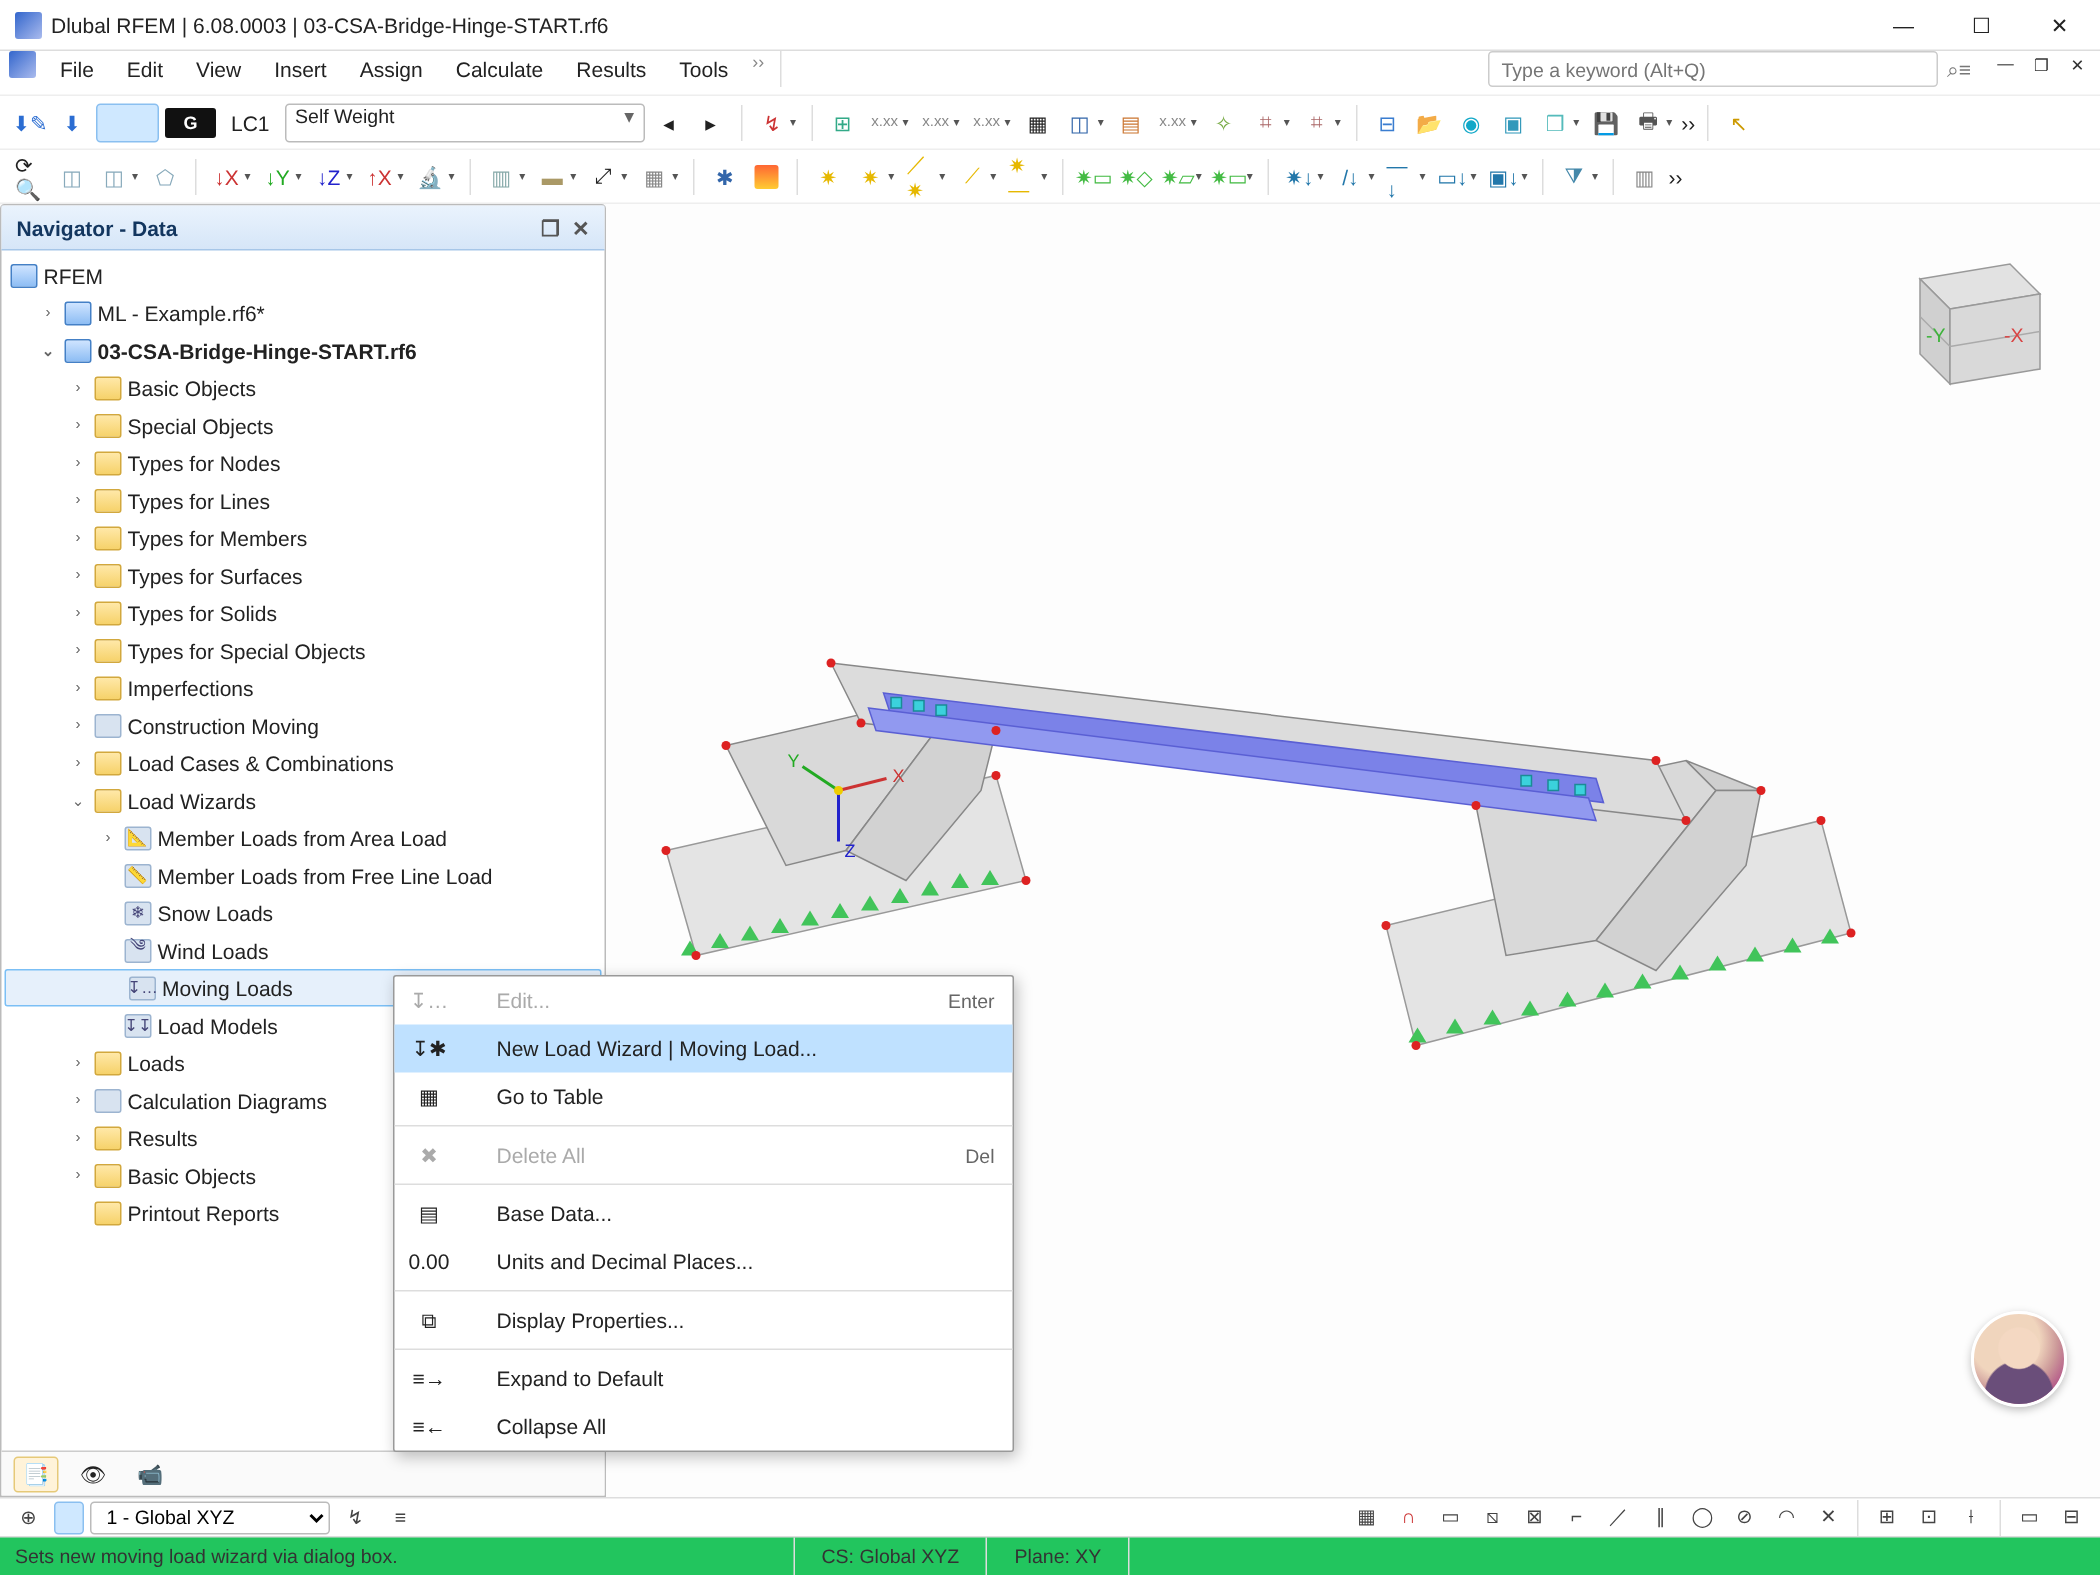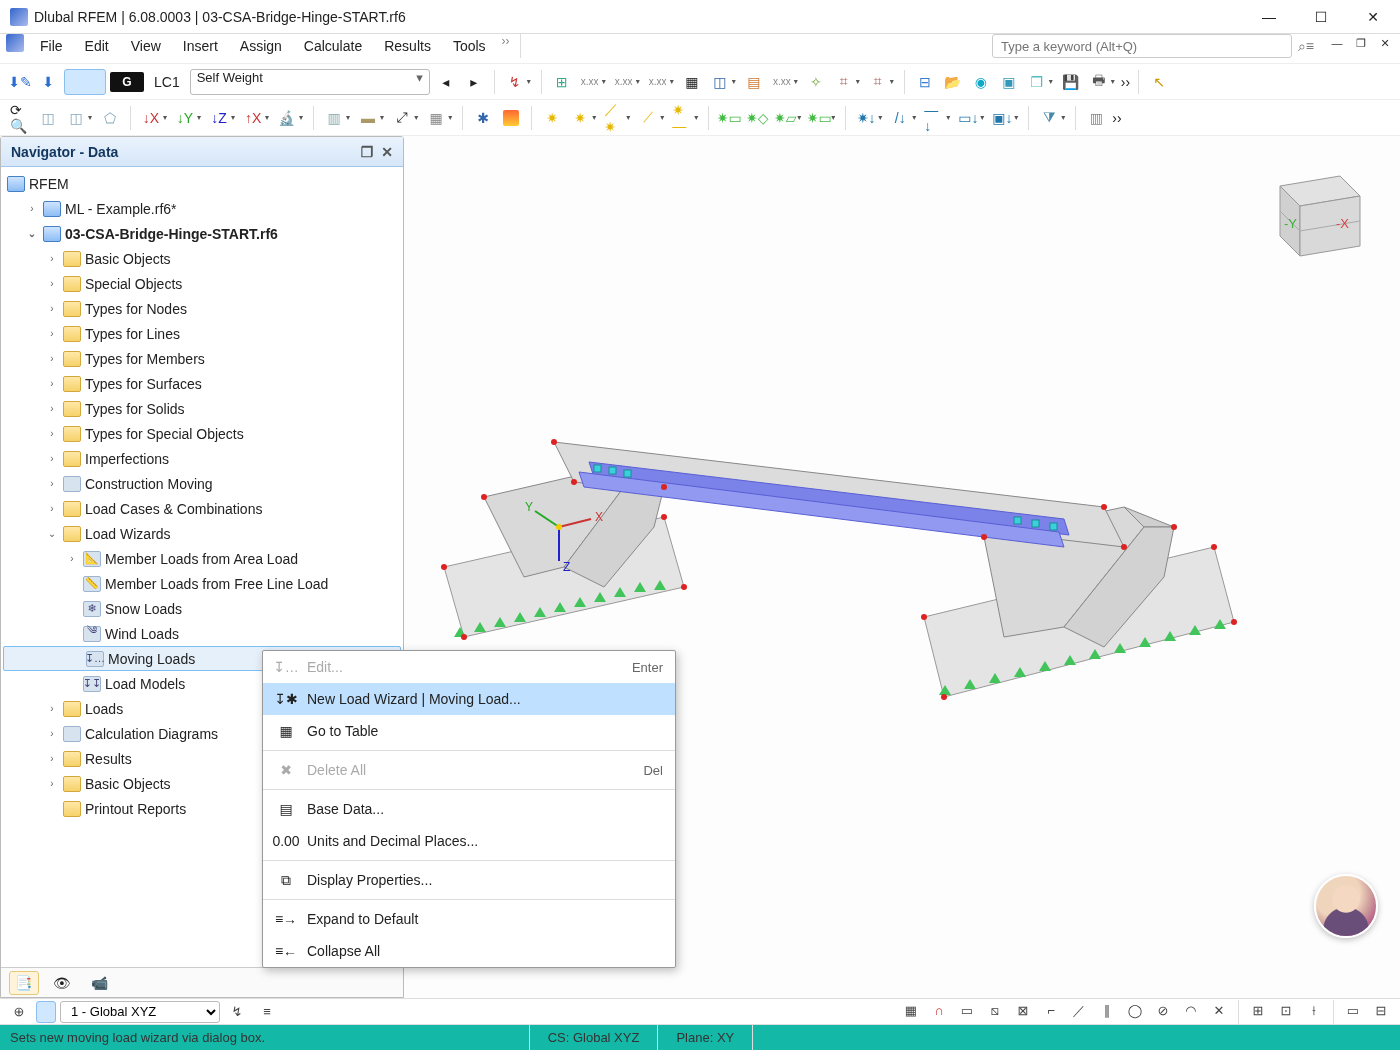--- a/index.html
+++ b/index.html
@@ -55,34 +55,34 @@
 
   
   .viewport { flex: 1; position: relative; background: #fdfdfd; }
   .viewport svg { width: 100%; height: 100%; }
   .view-cube { position: absolute; top: 20px; right: 30px; width: 120px; height: 120px; }
 
   
   .context-menu { position: absolute; left: 262px; top: 650px; width: 414px; background: #fff; border: 1px solid #999; border-radius: 2px; box-shadow: 2px 3px 10px rgba(0,0,0,0.25); z-index: 20; font-size: 14px; }
   .cm-item { display: flex; align-items: center; height: 32px; padding: 0 12px; gap: 10px; }
   .cm-item .cm-icon { width: 22px; height: 20px; display: flex; align-items: center; justify-content: center; flex-shrink: 0; }
-  .cm-item .cm-label { flex: 1; }
+  .cm-item .cm-label { flex: 1; margin-left: 24px; }
   .cm-item .cm-accel { color: #666; font-size: 13px; }
   .cm-item.disabled { color: #aaa; }
   .cm-item.hover { background: #bfe1ff; }
   .cm-sep { height: 1px; background: #ddd; margin: 3px 0; }
 
   
   .bottombar1 { height: 26px; background: #fff; border-top: 1px solid #ddd; display: flex; align-items: center; padding: 0 6px; gap: 4px; font-size: 13px; }
   .bottombar1 select { height: 22px; border: 1px solid #bbb; border-radius: 3px; background: #fff; font-size: 13px; padding: 0 6px; width: 160px; }
   .bottombar1 .right-btns { margin-left: auto; display: flex; gap: 2px; }
   .sm-btn { width: 26px; height: 22px; display: flex; align-items: center; justify-content: center; border-radius: 3px; cursor: pointer; font-size: 13px; color: #444; }
 
   
-  .statusbar { height: 26px; background: #14b8a6; border-top: 1px solid #ddd; display: flex; align-items: center; padding: 0 10px; font-size: 13px; color: #333; }
+  .statusbar { height: 26px; background: #22c55e; border-top: 1px solid #ddd; display: flex; align-items: center; padding: 0 10px; font-size: 13px; color: #333; }
   .statusbar .stat-cell { padding: 0 18px; border-left: 1px solid #ddd; height: 100%; display: flex; align-items: center; }
   .statusbar .stat-cell:first-child { border-left: none; padding-left: 0; flex: 1;}
 
   .avatar { position: absolute; right: 22px; bottom: 60px; width: 64px; height: 64px; border-radius: 50%; background: radial-gradient(circle at 35% 30%, #f0d5bd 0 40%, #c99 60%, #917 100%); border: 2px solid #fff; box-shadow: 0 2px 6px rgba(0,0,0,0.25); z-index: 3; overflow:hidden;}
   .avatar::after{content:"";position:absolute;inset:0;background:radial-gradient(circle at 50% 38%,#f4d8c2 0 28%,transparent 30%), radial-gradient(circle at 50% 90%,#6a4e7a 0 36%,transparent 38%);}
 </style>
 </head>
 <body>
 
 <div class="titlebar">

